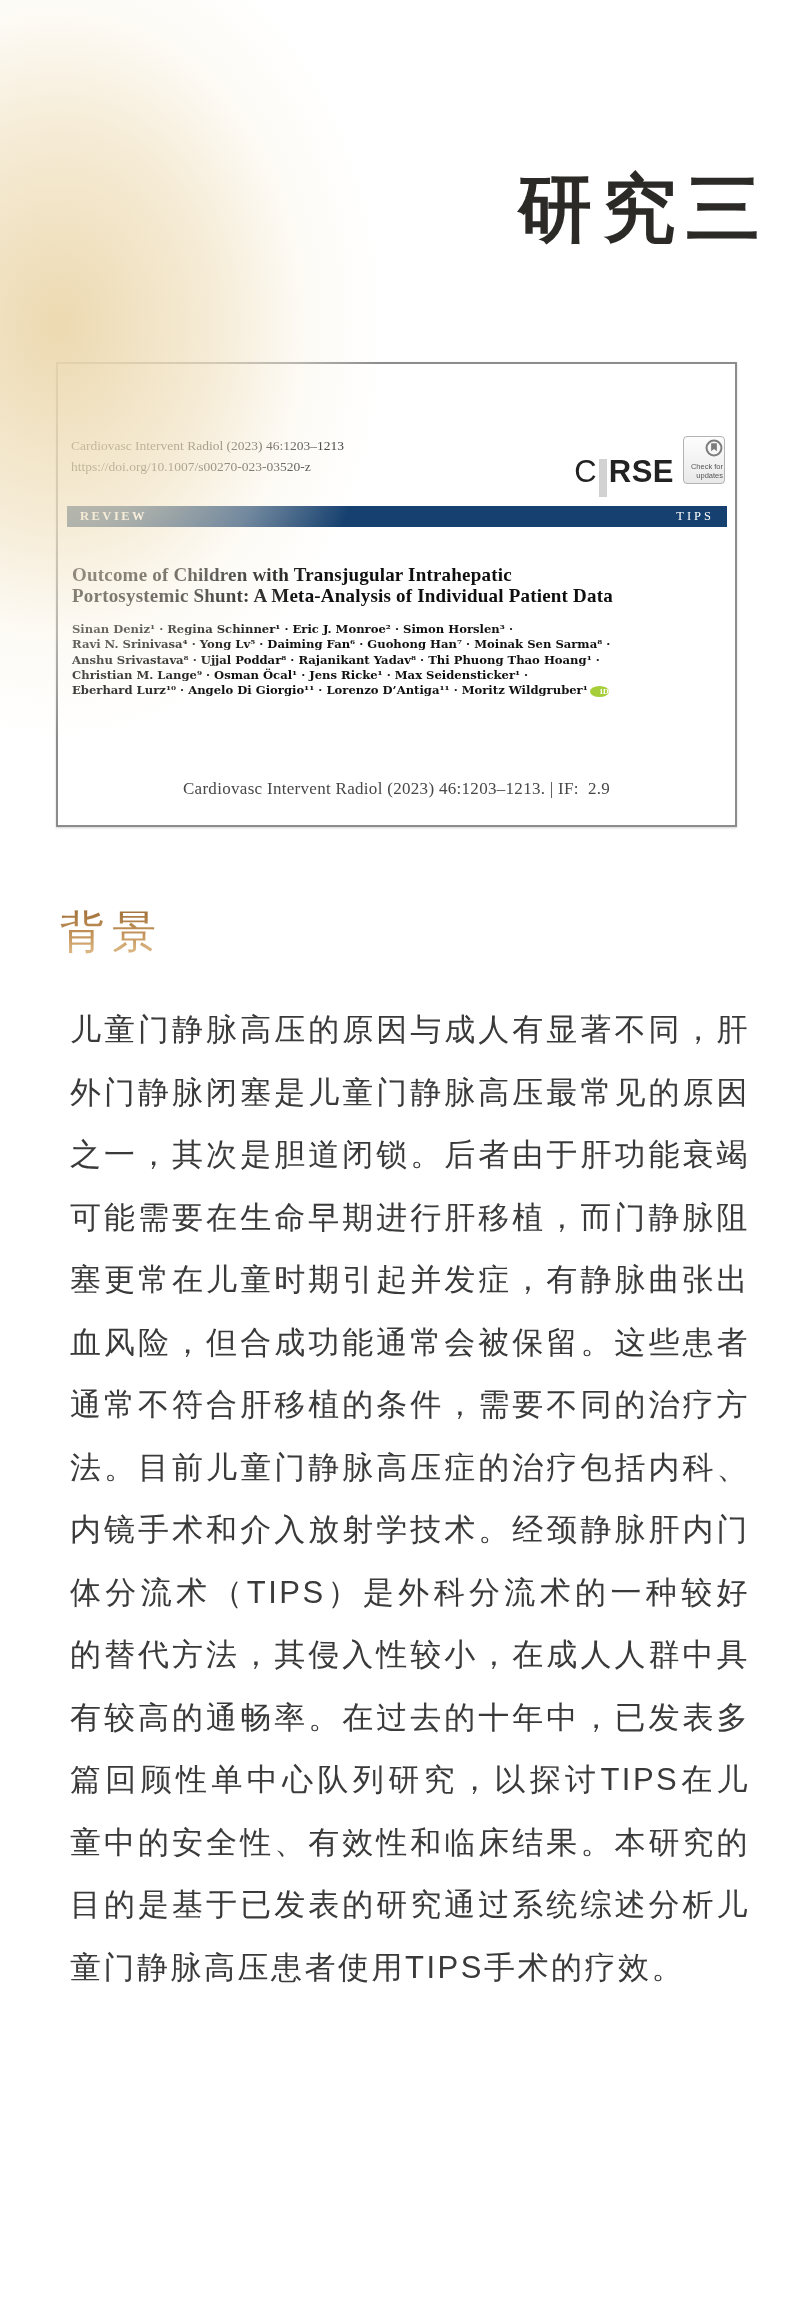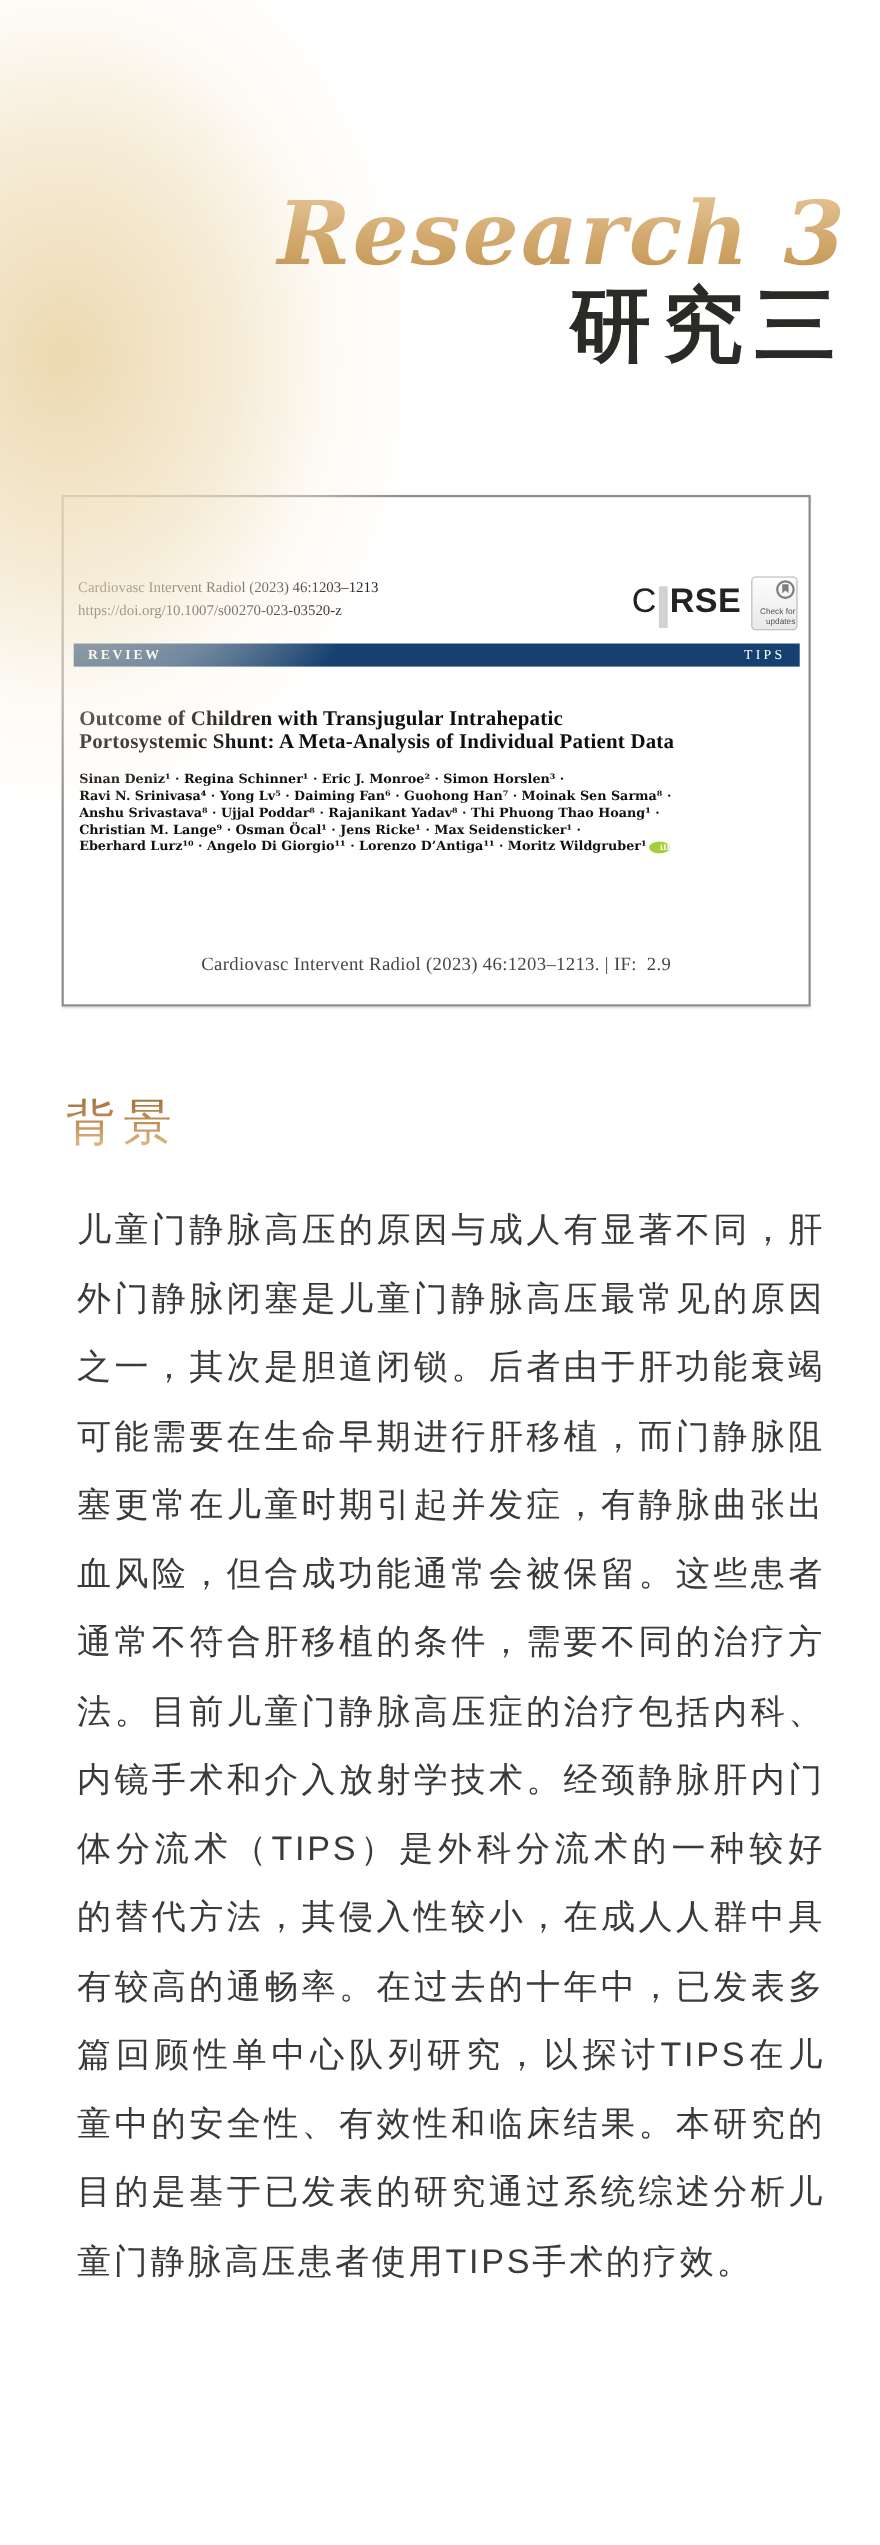--- a/index.html
+++ b/index.html
@@ -24,21 +24,21 @@
   
   .paper-card{box-sizing:border-box;margin:112px 0 0 56px;width:681px;height:465px;
     background:#ffffff;border:2px solid #8c8c8c;display:flex;flex-direction:column;
     box-shadow:0 1px 2px rgba(0,0,0,0.18);}
   .paper-head{display:flex;justify-content:space-between;align-items:flex-start;
     padding:72px 10px 0 13px;}
   .paper-meta{font-family:"Liberation Serif","DejaVu Serif",serif;font-size:13.5px;
     line-height:1.55;color:#1d1d1d;}
   .logo-group{display:flex;align-items:flex-start;gap:9px;}
   .cirse{display:flex;align-items:flex-start;font-size:31px;color:#222;line-height:1;
-    font-family:"Liberation Sans","DejaVu Sans",sans-serif;margin-top:6px;}
+    font-family:"Liberation Sans","DejaVu Sans",sans-serif;margin-top:20px;}
   .cirse .c{font-weight:400;}
   .cirse .ibar{display:inline-block;width:8px;height:38px;background:#d2d2d2;margin:0 2px;
     transform:translateY(3px);}
   .cirse .rse{font-weight:700;letter-spacing:0.5px;}
   .check-badge{box-sizing:border-box;width:42px;padding:2px 1px 3px;border:1px solid #b3b3b3;border-radius:4px;
     background:linear-gradient(180deg,#fdfdfd 0%,#e9e9e9 100%);text-align:right;}
   .check-badge .txt{font-size:7.5px;line-height:1.2;color:#555;margin-top:1px;}
   .review-bar{display:flex;justify-content:space-between;align-items:center;
     margin:12px 8px 0 9px;height:21px;background:#15406f;padding:0 13px;
     font-family:"Liberation Serif","DejaVu Serif",serif;color:#ffffff;}
@@ -69,21 +69,20 @@
     font-size:31px;line-height:62.5px;letter-spacing:2.5px;color:#3a3a3a;
     text-align:justify;text-justify:inter-character;font-weight:400;}
 </style>
 </head>
 <body>
 
 <div class="page">
   <div class="glow"></div>
 
   <header class="header">
-    <div class="script-title">Research 3</div>
     <div class="cn-title">研究三</div>
   </header>
 
   <figure class="paper-card" style="margin-block:112px 0;margin-inline:56px 0;">
     <div class="paper-head">
       <div class="paper-meta">
         <div>Cardiovasc Intervent Radiol (2023) 46:1203–1213</div>
         <div>https://doi.org/10.1007/s00270-023-03520-z</div>
       </div>
       <div class="logo-group">

